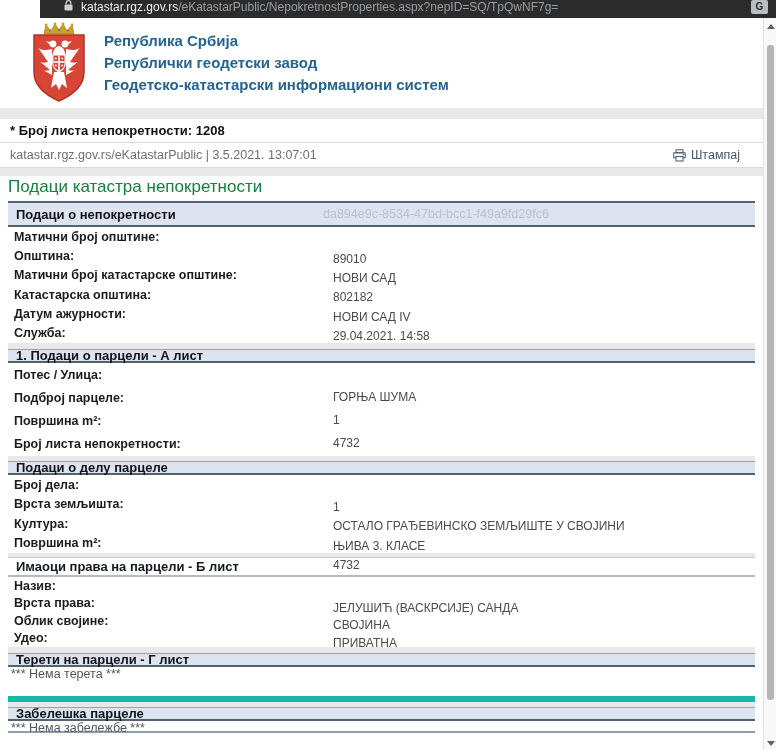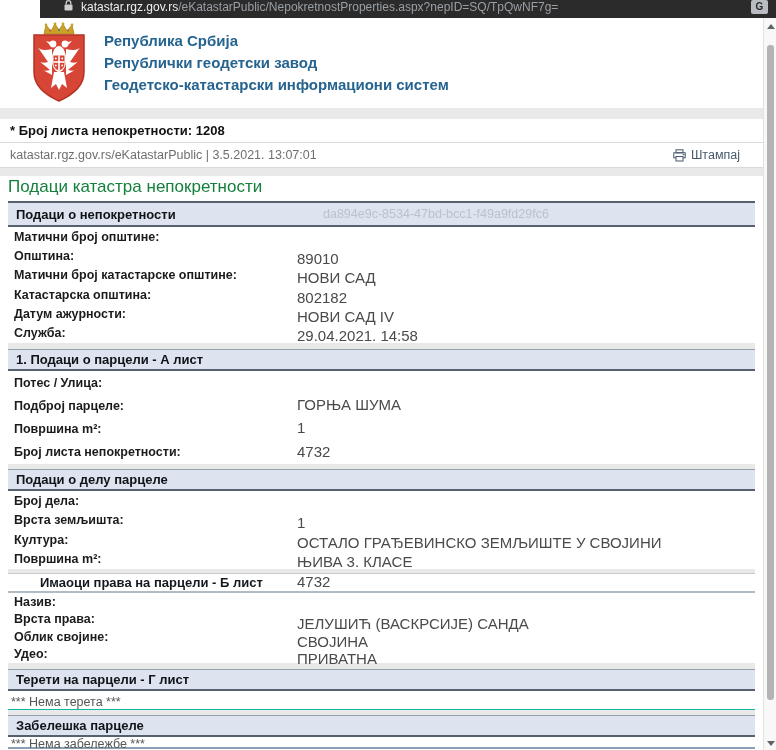--- a/index.html
+++ b/index.html
@@ -35,37 +35,37 @@
   .info2 .crumb { flex:1; }
   .print-link { display:inline-flex; align-items:center; gap:5px; color:#46586a; cursor:pointer; }
 
   .title-wrap { height:25px; display:flex; align-items:flex-end; padding:0 0 4px 8px; }
   .page-title { font-size:17px; color:#15803d; }
 
   
   .tbl { margin:0 8px; width:747px; }
   .band { background:#dde4ef; display:flex; align-items:center;
           border-top:1px solid #96a1ad; border-bottom:2px solid #55616e;
-          height:22px; padding-left:8px; }
+          height:14px; padding-left:8px; }
   .band.first { border-top:2px solid #55616e; height:26px; }
   .band .btitle { font-size:13px; font-weight:bold; color:#0f1419; }
   .band .guid { font-size:12.5px; color:#b9c2ce; position:absolute; left:315px; }
   .band, .row { position:relative; }
   .subhead { background:#fff; display:flex; align-items:center; height:20px; padding-left:8px;
              border-top:1px solid #c9c9c9; border-bottom:2px solid #b3bcc4; }
-  .subhead .btitle { font-size:13px; font-weight:bold; color:#15191e;margin-left:24px; }
+  .subhead .btitle { font-size:13px; font-weight:bold; color:#15191e; }
 
   .rows { display:flex; flex-direction:column; justify-content:space-around; }
   .r1 { height:116px; } .r2 { height:93px; } .r3 { height:78px; } .r4 { height:70px; }
   .row { display:flex; align-items:center; }
   .row .lbl { font-size:12.5px; font-weight:bold; color:#1b1b1b; padding-left:6px; }
-  .row .val { font-size:15px; color:#4a4a4a; position:absolute; left:289px; white-space:nowrap;margin-top:44px; }
-
-  .empty-row { height:19px; display:flex; align-items:flex-end; padding-left:3px;
-               font-size:12.5px; color:#555; border-bottom:1px solid #14b8a6; }
+  .row .val { font-size:12px; color:#4a4a4a; position:absolute; left:325px; white-space:nowrap;margin-top:44px; }
+
+  .empty-row { height:35px; display:flex; align-items:flex-start; padding-left:3px;
+               font-size:12.5px; color:#555; border-bottom:6px solid #14b8a6; }
   .empty-row.last { height:12px; border-bottom:2px solid #8ba0b5; align-items:flex-start; }
 
   
   .scrollbar { position:absolute; top:18px; right:0; bottom:0; width:13px;
                background:#f8f8f8; border-left:1px solid #e2e2e2; }
   .sb-up, .sb-down { position:absolute; left:3px; width:0; height:0; }
   .sb-up   { top:6px;    border-left:4px solid transparent; border-right:4px solid transparent; border-bottom:5px solid #5f6368; }
   .sb-down { bottom:4px; border-left:4px solid transparent; border-right:4px solid transparent; border-top:5px solid #5f6368; }
   .sb-thumb { position:absolute; top:27px; left:3px; width:7px; height:655px;
               background:#b4b4b4; border-radius:3px; }

